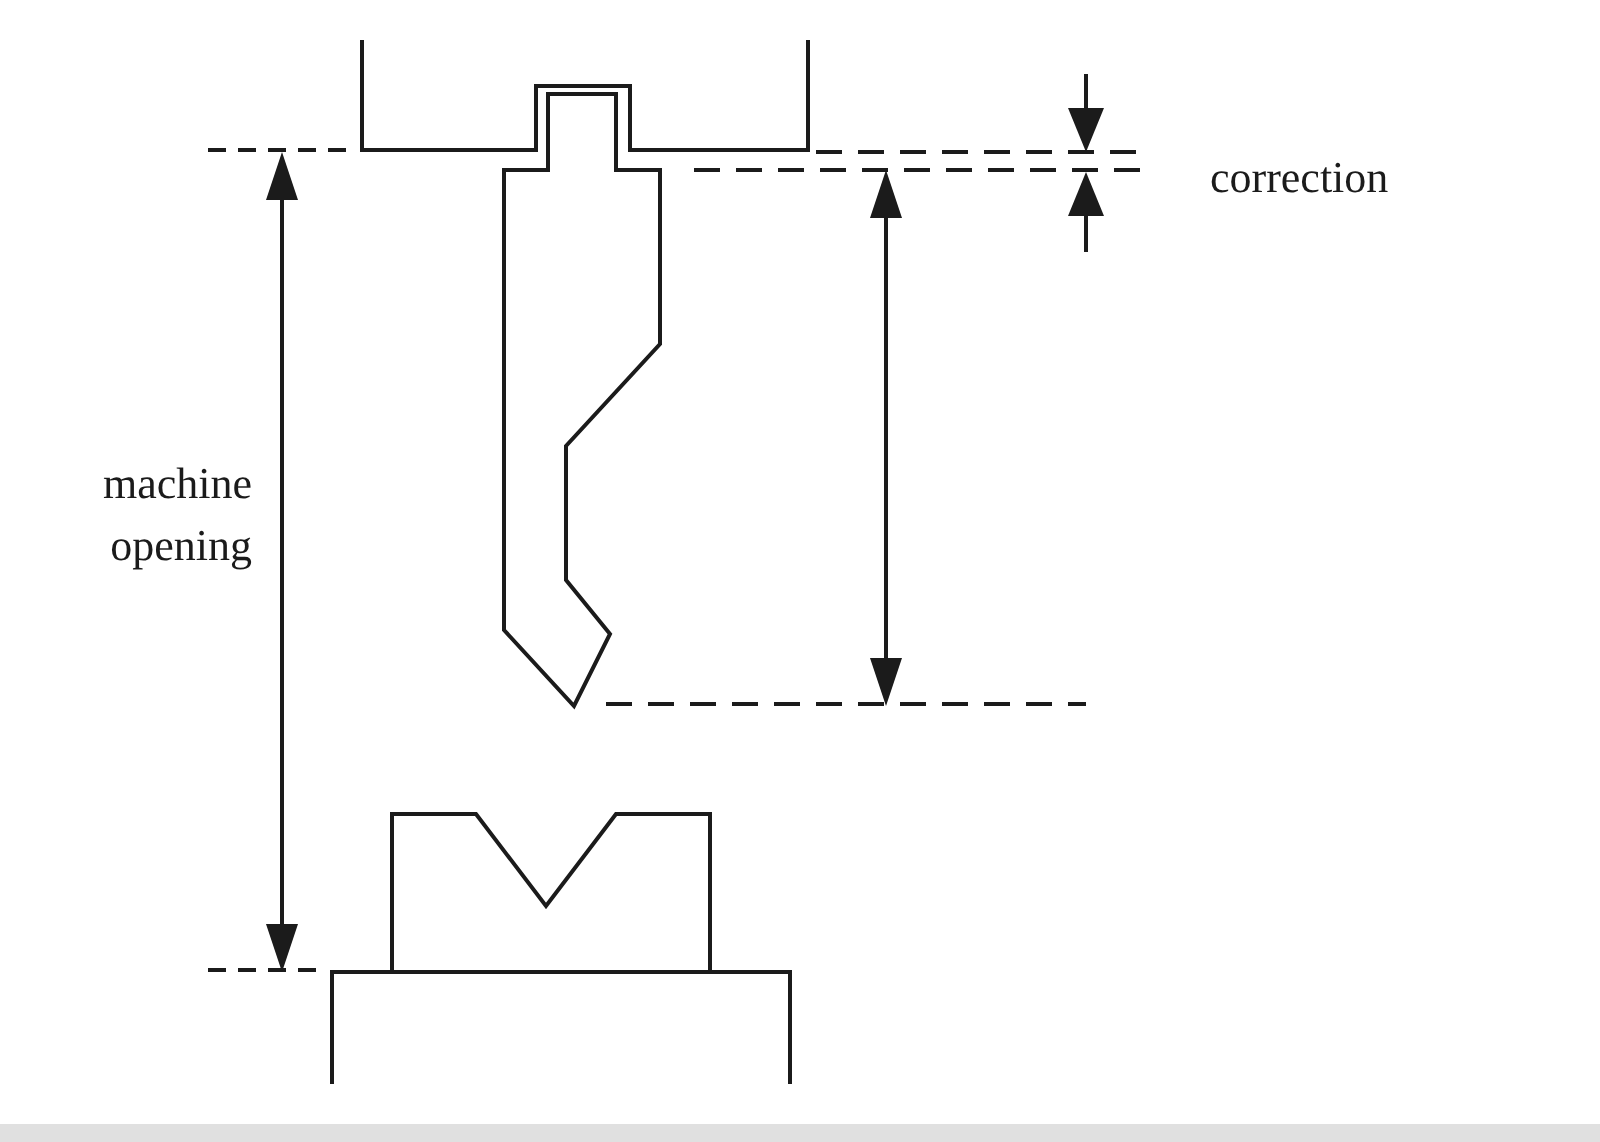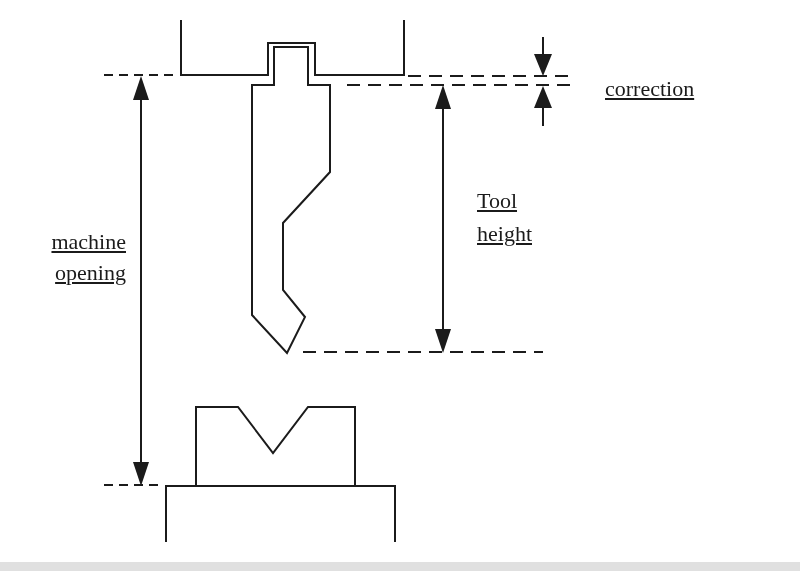--- a/index.html
+++ b/index.html
@@ -24,21 +24,20 @@
     position: absolute;
     left: 0; top: 0;
     width: 800px; height: 571px;
     display: block;
   }
   .label {
     position: absolute;
     color: var(--ink);
     font-size: 22px;
     white-space: normal;
-    text-decoration: underline;
   }
   .label-machine-opening {
     left: 14px; top: 226px; width: 112px;
     text-align: right; line-height: 31px;
   }
   .label-tool-height {
     left: 477px; top: 184px; width: 84px;
     text-align: left; line-height: 33px;
   }
   .label-correction {
@@ -88,18 +87,17 @@
     <g>
       <line x1="543" y1="37" x2="543" y2="57"></line>
       <polygon points="543,76 534,54 552,54" fill="currentColor" stroke="none"></polygon>
       <polygon points="543,86 534,108 552,108" fill="currentColor" stroke="none"></polygon>
       <line x1="543" y1="106" x2="543" y2="126"></line>
     </g>
   </svg>
 
   <div class="label label-machine-opening">machine opening</div>
 
-  <div class="label label-tool-height">Tool height</div>
 
   <div class="label label-correction">correction</div>
 
   <div class="footer-bar"></div>
 </div>
 
 </body></html>

